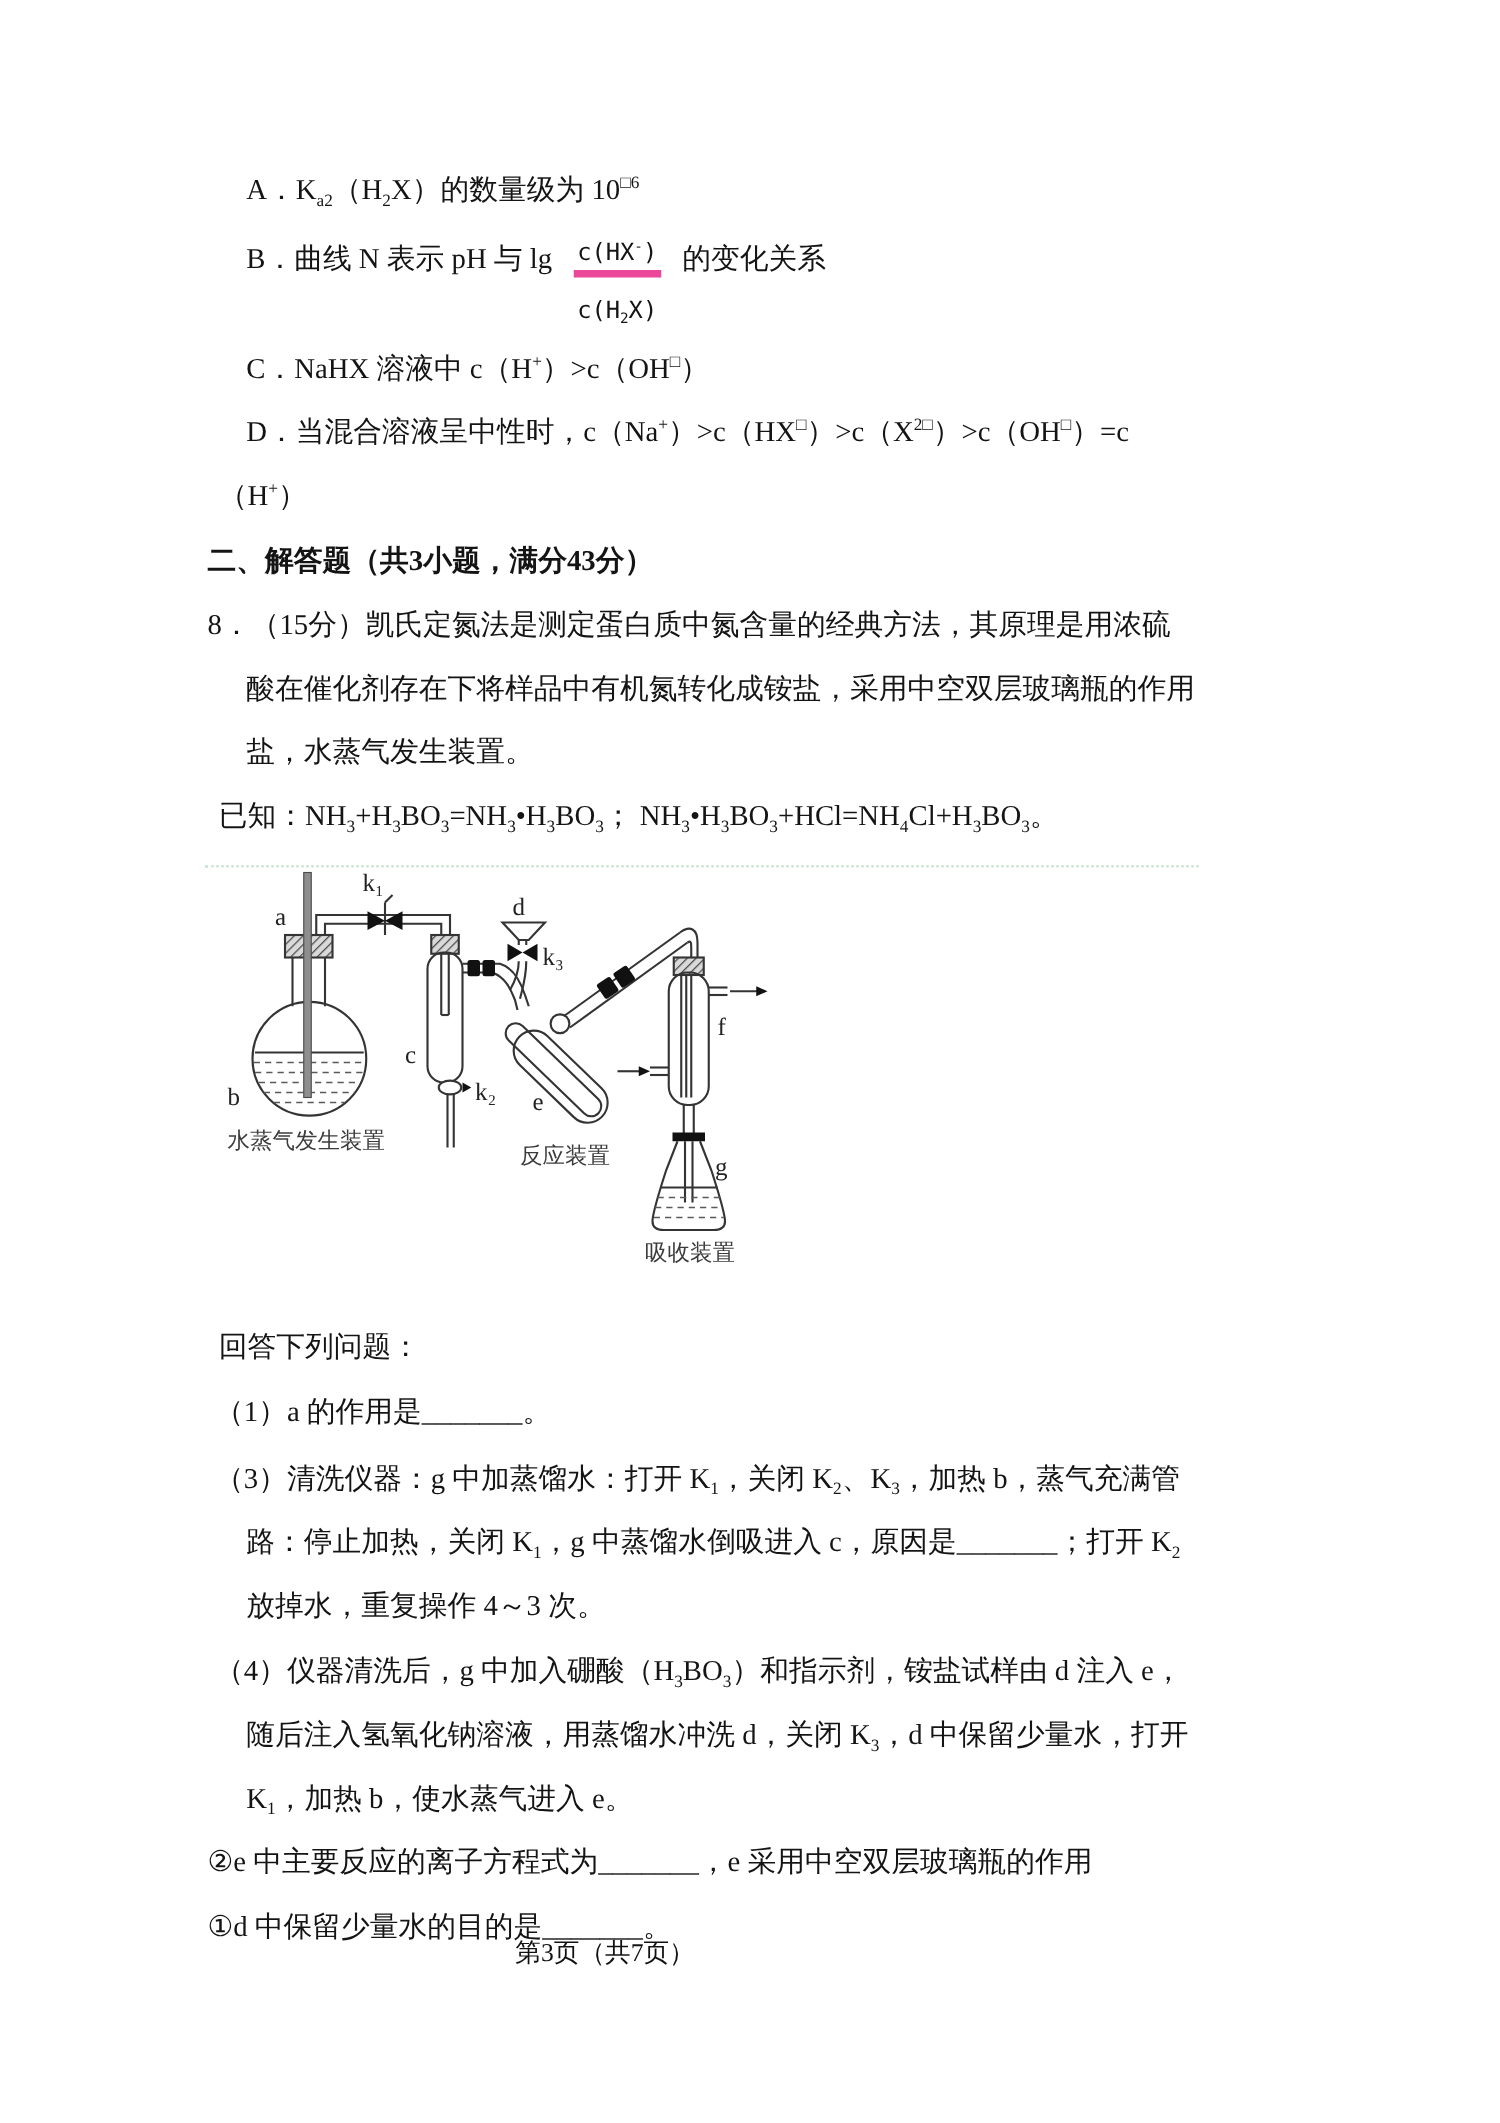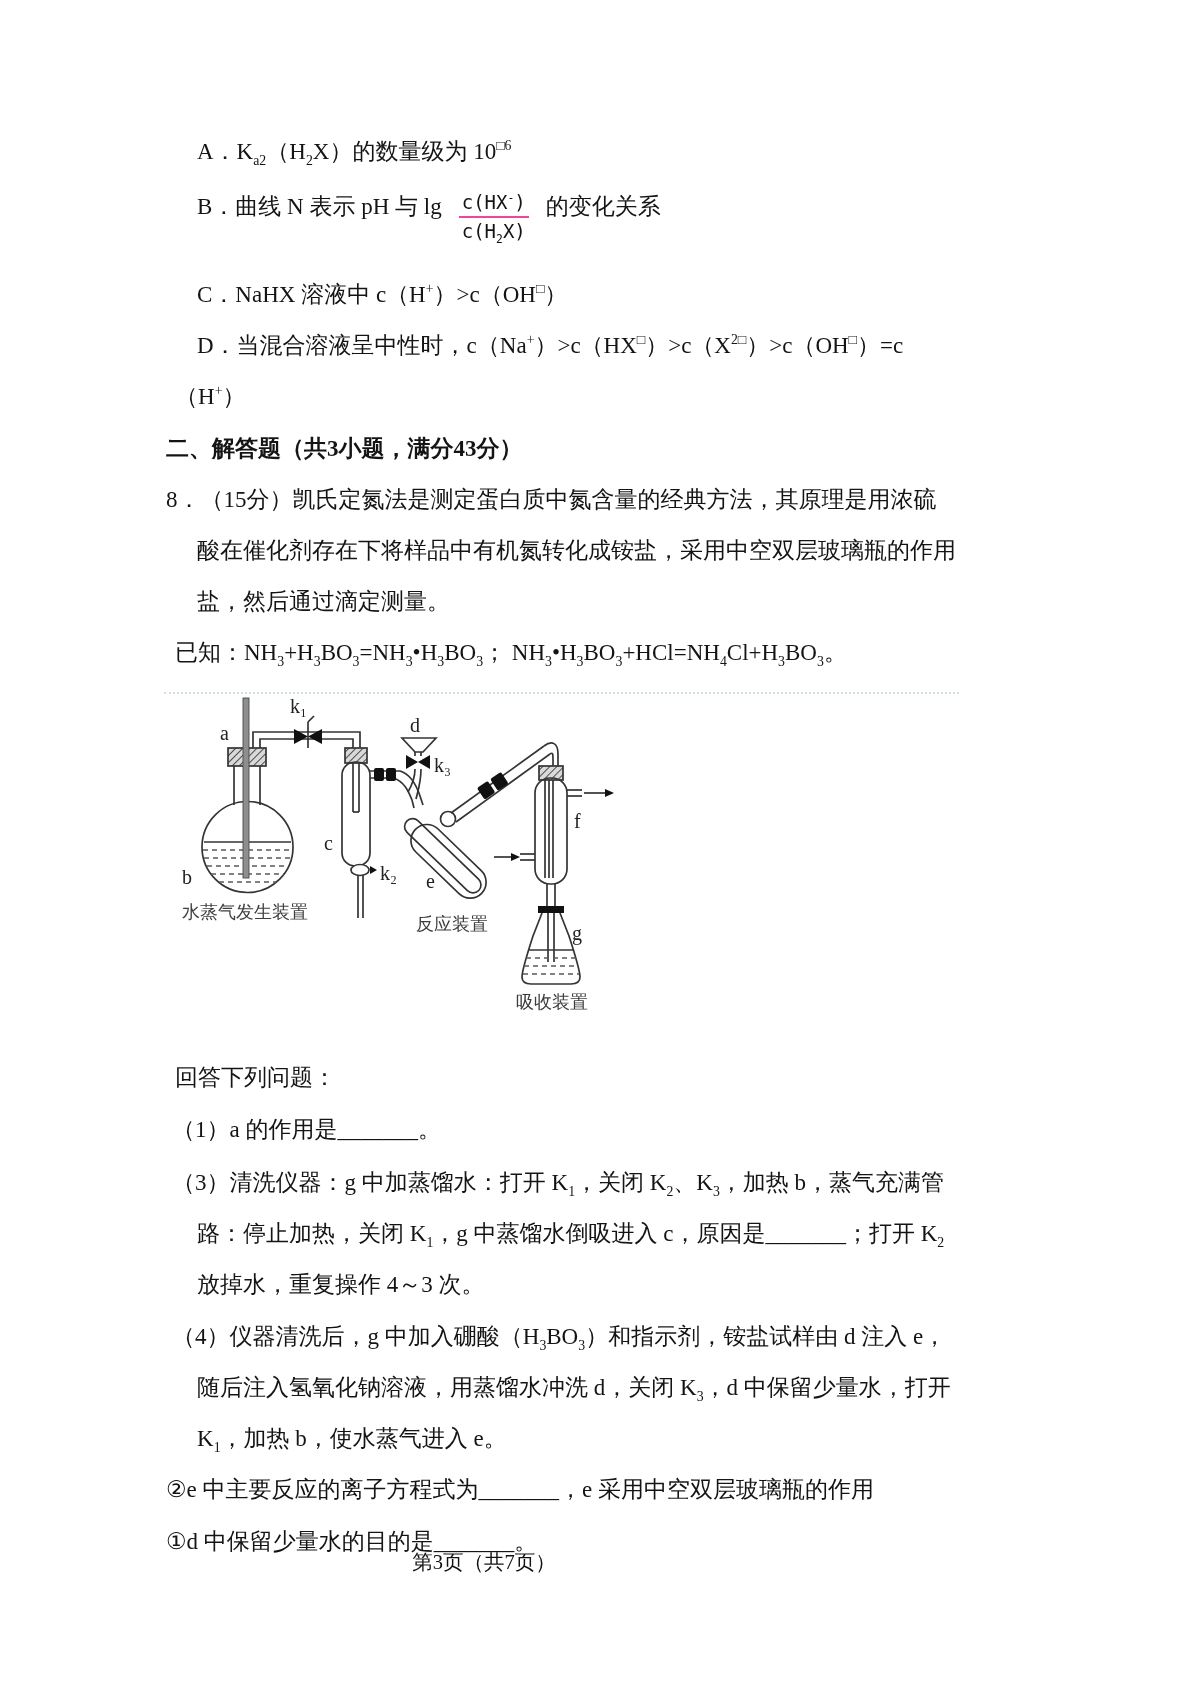--- a/index.html
+++ b/index.html
@@ -11,22 +11,22 @@
   .ln{line-height:1.05;margin-bottom:27px;white-space:nowrap;}
   .ind{margin-left:31px;}
   .ind-sm{margin-left:9px;}
   .ind-q{margin-left:6px;margin-top:28px;}
   .bold{font-weight:bold;}
   sup{font-size:60%;vertical-align:super;line-height:0;}
   sub{font-size:60%;vertical-align:sub;line-height:0;}
   
   .bline{display:flex;align-items:flex-start;gap:15px;margin-bottom:16px;margin-top:6px;height:76px;}
   .frac{display:inline-block;text-align:center;font-family:"DejaVu Sans Mono","Liberation Mono",monospace;font-size:19px;line-height:1.2;margin:0 2px;}
-  .frac .num{display:block;border-bottom:2px solid #ec4899;padding:0 3px 2px 3px;}
-  .frac .den{display:block;padding-top:2px;}
+  .frac .num{display:block;border-bottom:6px solid #ec4899;padding:0 3px 2px 3px;}
+  .frac .den{display:block;padding-top:15px;}
   
   .figure{position:relative;margin:10px 0 14px -2px;width:660px;}
   .dotline{position:absolute;top:0;left:0;width:795px;border-top:2px dotted #cfe3d6;}
   .figure svg{display:block;margin-top:4px;}
   .figcap{font-size:18px;fill:#3c3c3c;}
   .figlab{font-size:20px;fill:#222;}
   .footer{position:absolute;top:1548px;left:0;width:968px;text-align:center;font-size:20.5px;color:#111;}
 </style>
 </head>
 <body>
@@ -45,21 +45,21 @@
   </div>
 
   <div class="ln ind">C．NaHX 溶液中 c（H<sup>+</sup>）&gt;c（OH<sup>□</sup>）</div>
   <div class="ln ind">D．当混合溶液呈中性时，c（Na<sup>+</sup>）&gt;c（HX<sup>□</sup>）&gt;c（X<sup>2□</sup>）&gt;c（OH<sup>□</sup>）=c</div>
   <div class="ln ind-sm">（H<sup>+</sup>）</div>
 
   <div class="ln bold">二、解答题（共3小题，满分43分）</div>
 
   <div class="ln">8．（15分）凯氏定氮法是测定蛋白质中氮含量的经典方法，其原理是用浓硫</div>
   <div class="ln ind">酸在催化剂存在下将样品中有机氮转化成铵盐，采用中空双层玻璃瓶的作用</div>
-  <div class="ln ind">盐，然后通过滴定测量。</div>
+  <div class="ln ind">盐，水蒸气发生装置。</div>
   <div class="ln ind-sm">已知：NH<sub>3</sub>+H<sub>3</sub>BO<sub>3</sub>=NH<sub>3</sub>•H<sub>3</sub>BO<sub>3</sub>；  NH<sub>3</sub>•H<sub>3</sub>BO<sub>3</sub>+HCl=NH<sub>4</sub>Cl+H<sub>3</sub>BO<sub>3</sub>。</div>
 
   <div class="figure">
     <div class="dotline"></div>
     <svg width="500" height="360" viewBox="0 0 500 360">
       <defs>
         <pattern id="hatch" patternUnits="userSpaceOnUse" width="5" height="5" patternTransform="rotate(45)">
           <rect width="5" height="5" fill="#d9d9d9"></rect>
           <line x1="0" y1="0" x2="0" y2="5" stroke="#4c4c4c" stroke-width="2"></line>
         </pattern>

